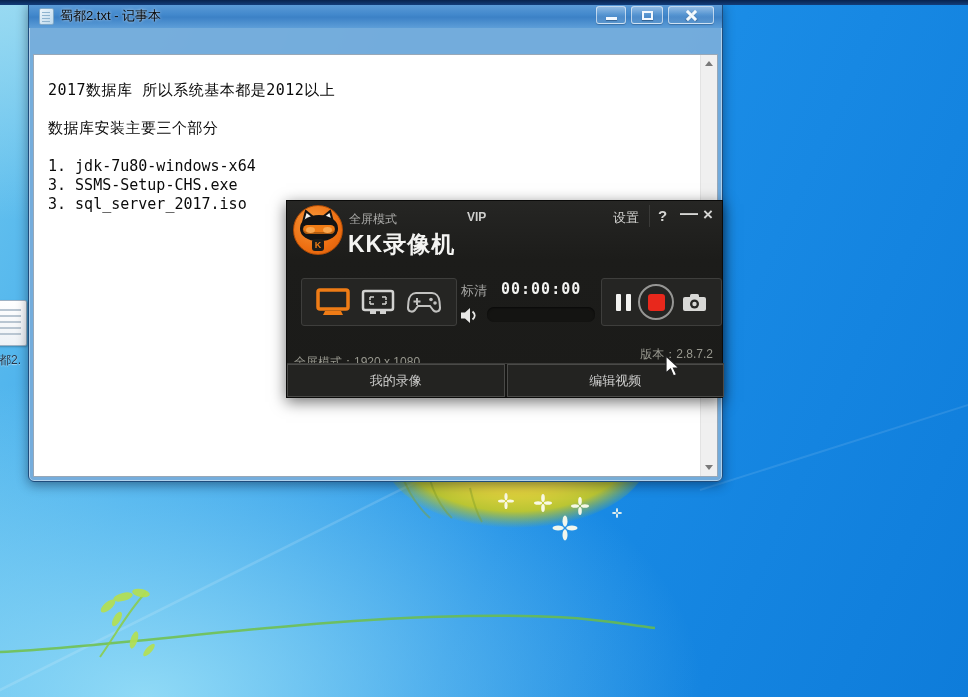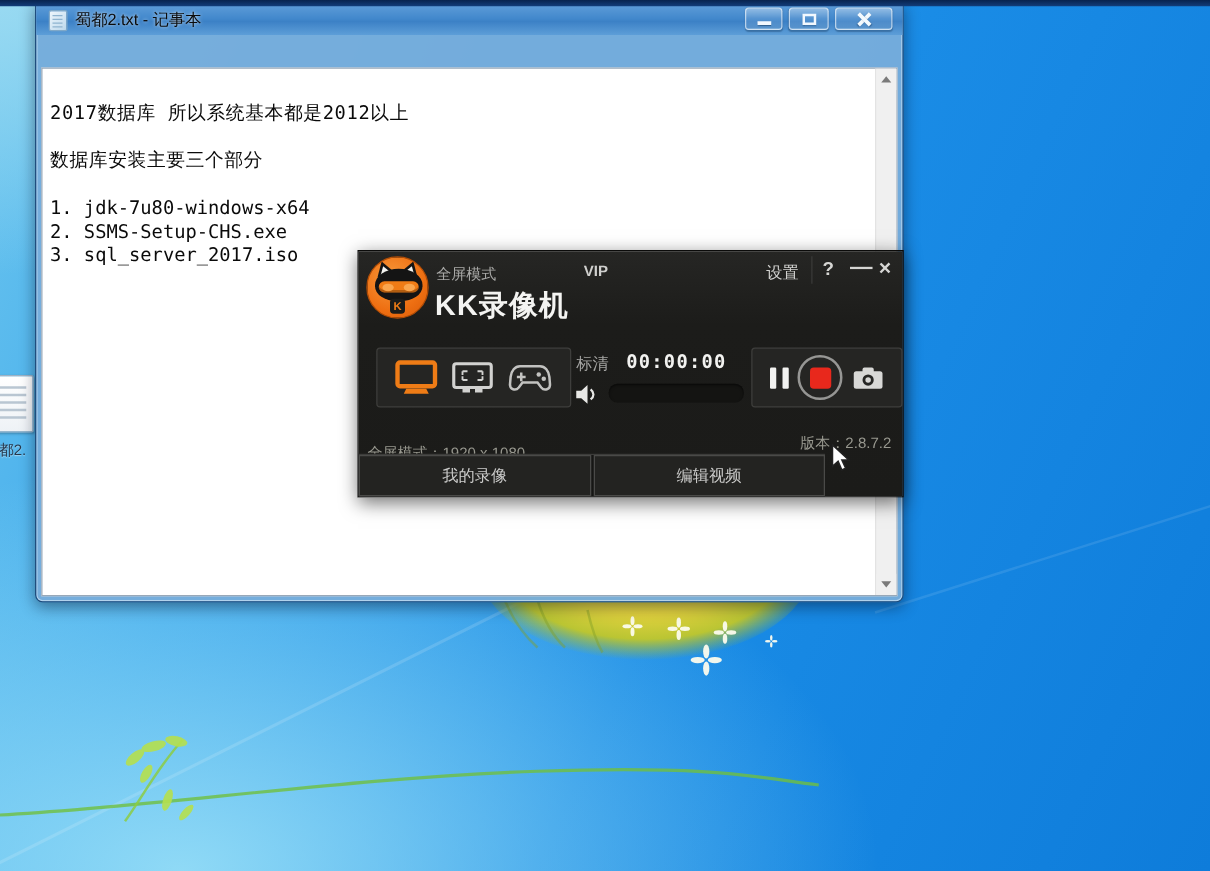--- a/index.html
+++ b/index.html
@@ -49,21 +49,21 @@
   .glyph-close::before,.glyph-close::after{ content:""; position:absolute; left:5px; top:-1px; width:3px; height:13px;
     background:#f4fafe; box-shadow:0 1px 1px rgba(0,30,60,.35); }
   .glyph-close::before{ transform:rotate(45deg);} .glyph-close::after{ transform:rotate(-45deg);}
 
   .np-menubar{ height:25px; background:linear-gradient(#f7f7f7,#ececec); border-top:1px solid #d5e2ee;
     border-bottom:1px solid #d9d9d9; display:flex; align-items:center; padding-left:8px; margin:0 4px; }
   .np-menu-item{ font-size:12px; color:#2b2b2b; padding:3px 9px; cursor:default; }
 
   .np-client{ position:absolute; left:4px; right:4px; top:50px; bottom:4px; background:#ffffff;
     border:1px solid #98a8b8; display:flex; }
-  .np-textarea{ flex:1; padding:8px 6px 0 6px; overflow:hidden; }
+  .np-textarea{ flex:1; padding:8px 6px 0 14px; overflow:hidden; }
   .np-line{ height:19px; font-family:"DejaVu Sans Mono","Liberation Mono",monospace;
     font-size:15px; color:#0a0a0a; white-space:pre; }
   .np-line.cjk-lead{ letter-spacing:0.5px; }
 
   .np-scrollbar{ width:17px; background:#f0f0f0; border-left:1px solid #e3e3e3;
     display:flex; flex-direction:column; justify-content:space-between; }
   .sb-btn{ height:17px; display:flex; align-items:center; justify-content:center; background:#f0f0f0; }
   .tri-up{ width:0; height:0; border-left:4px solid transparent; border-right:4px solid transparent; border-bottom:5px solid #7a7a7a; }
   .tri-down{ width:0; height:0; border-left:4px solid transparent; border-right:4px solid transparent; border-top:5px solid #7a7a7a; }
 
@@ -116,21 +116,21 @@
   .pause-btn{ display:flex; gap:5px; cursor:pointer; }
   .pause-btn span{ width:5px; height:17px; background:#f2f2f0; border-radius:1px; }
   .record-btn{ width:36px; height:36px; border:2px solid #969694; border-radius:50%;
     display:flex; align-items:center; justify-content:center; cursor:pointer; }
   .record-square{ width:17px; height:17px; background:#e8281c; border-radius:3px; }
   .camera-btn{ cursor:pointer; display:flex; }
 
   .kk-modeinfo{ position:absolute; left:7px; top:145px; font-size:12px; color:#98988f;margin-top:8px; }
   .kk-version{ position:absolute; right:9px; top:145px; font-size:12px; color:#98988f; }
 
-  .kk-bottombar{ position:absolute; left:0; bottom:0; width:373px; height:34px; display:flex; gap:2px;
+  .kk-bottombar{ position:absolute; left:0; bottom:0; width:437px; height:34px; display:flex; gap:2px;
     border-top:1px solid #3c3c3a; background:#161614; }
   .kk-bottom-btn{ flex:1; background:#232321; border:1px solid #4a4a48; color:#cccccb;
     font-size:13px; display:flex; align-items:center; justify-content:center; cursor:pointer; }
 
   .cursor-svg{ position:absolute; left:665px; top:355px; z-index:10; }
 </style>
 </head>
 <body>
 
 <div class="screen">
@@ -220,21 +220,21 @@
       </div>
     </div>
     <div class="np-client">
       <div class="np-textarea">
         <div style="height:18px"></div>
         <div class="np-line cjk-lead">2017数据库 所以系统基本都是2012以上</div>
         <div class="np-line"></div>
         <div class="np-line cjk-lead">数据库安装主要三个部分</div>
         <div class="np-line"></div>
         <div class="np-line">1. jdk-7u80-windows-x64</div>
-        <div class="np-line">2. SSMS-Setup-CHS.exe</div>
+        <div class="np-line">3. SSMS-Setup-CHS.exe</div>
         <div class="np-line">3. sql_server_2017.iso</div>
       </div>
       <div class="np-scrollbar">
         <div class="sb-btn">
             <div class="tri-up"></div>
           </div>
         <div class="sb-btn">
             <div class="tri-down"></div>
           </div>
       </div>

